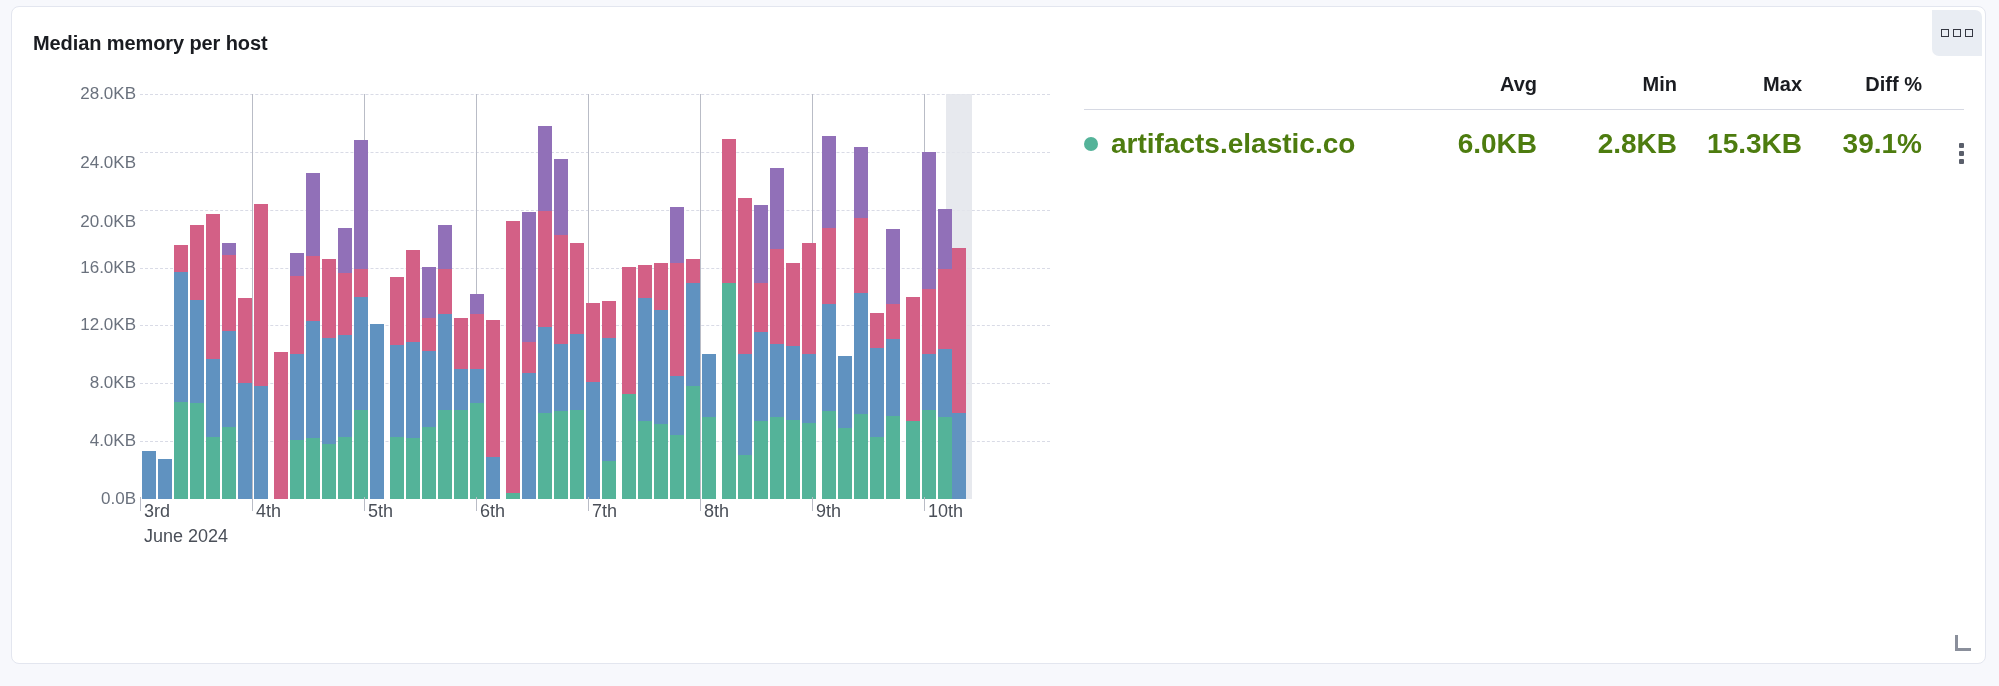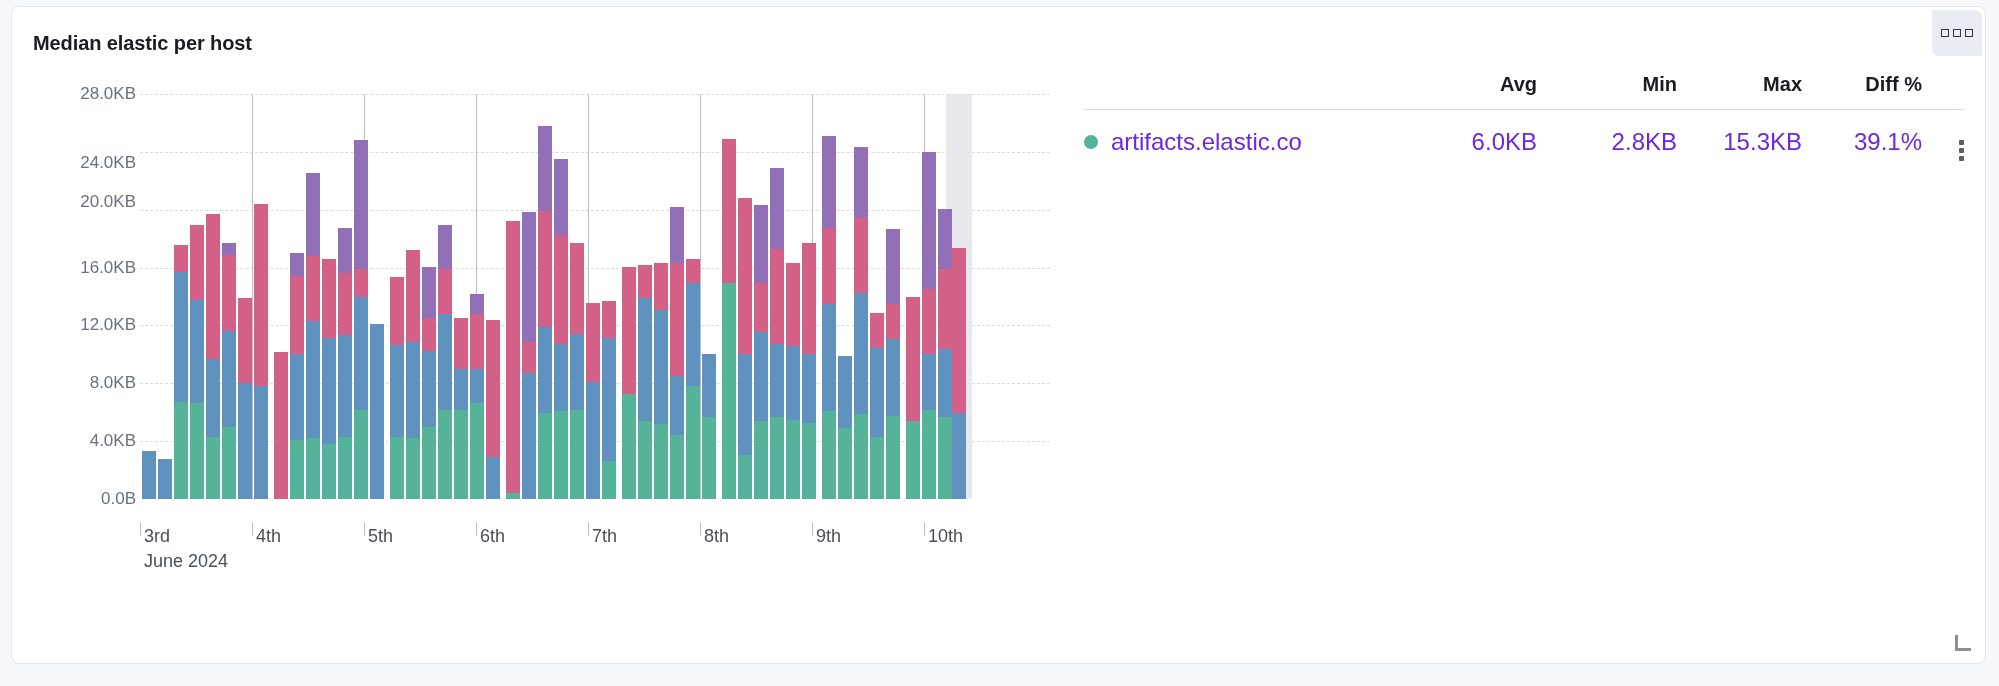--- a/index.html
+++ b/index.html
@@ -122,21 +122,20 @@
     top: 0;
     width: 1px;
     background: #b9bcc6;
   }
   .xlabels {
     position: absolute;
     left: 107px;
     top: 434px;
     width: 910px;
     height: 70px;
-    margin-top: 25px;
   }
   .xtick {
     position: absolute;
     top: 0;
     white-space: nowrap;
   }
   .xtick .tickmark {
     position: absolute;
     left: 0; top: -4px;
     width: 1px;
@@ -182,26 +181,27 @@
     font-size: 20px;
     font-weight: bold;
     color: #1a1c21;
     text-align: right;
     padding: 0 0 13px 0;
     white-space: nowrap;
   }
   .legend-table th.lbl-col { text-align: left; }
   .legend-table th.act-col { width: 42px; }
   .legend-table td {
-    font-size: 24px;
-    color: #6d28d9;
+    font-size: 28px;
+    color: #4d7c0f;
     text-align: right;
     padding: 13px 0;
     border-top: 1px solid #eceef3;
     white-space: nowrap;
+    font-weight: bold;
   }
   .legend-table tr.first-row td { border-top: 1px solid #d6d9e3; }
   .legend-table td.lbl-col {
     text-align: left;
     padding-left: 0;
   }
   .legend-label-inner { display: flex; align-items: center; gap: 13px; }
   .dot {
     width: 14px; height: 14px;
     border-radius: 50%;
@@ -227,36 +227,36 @@
   .col-diff { width: 120px; }
 </style>
 </head>
 <body>
 
 <div id="root">
 
   <div class="panel">
 
     <div class="panel-header">
-      <div class="panel-title">Median elastic per host</div>
+      <div class="panel-title">Median memory per host</div>
       <button class="panel-menu-btn">
         <span class="sq"></span>
         <span class="sq"></span>
         <span class="sq"></span>
       </button>
     </div>
 
     <div class="chart-wrap">
       <div class="yaxis" id="yaxis">
           <div class="ytick" style="top: 405px;">0.0B</div>
           <div class="ytick" style="top: 347.143px;">4.0KB</div>
           <div class="ytick" style="top: 289.286px;">8.0KB</div>
           <div class="ytick" style="top: 231.429px;">12.0KB</div>
           <div class="ytick" style="top: 173.571px;">16.0KB</div>
-          <div class="ytick" style="top: 108px;">20.0KB</div>
+          <div class="ytick" style="top: 128px;">20.0KB</div>
           <div class="ytick" style="top: 69px;">24.0KB</div>
           <div class="ytick" style="top: 0px;">28.0KB</div>
         </div>
       <div class="plot" id="plot">
           <div class="gridline" style="top: 347.143px;"></div>
           <div class="gridline" style="top: 289.286px;"></div>
           <div class="gridline" style="top: 231.429px;"></div>
           <div class="gridline" style="top: 173.571px;"></div>
           <div class="gridline" style="top: 115.714px;"></div>
           <div class="gridline" style="top: 57.8571px;"></div>

